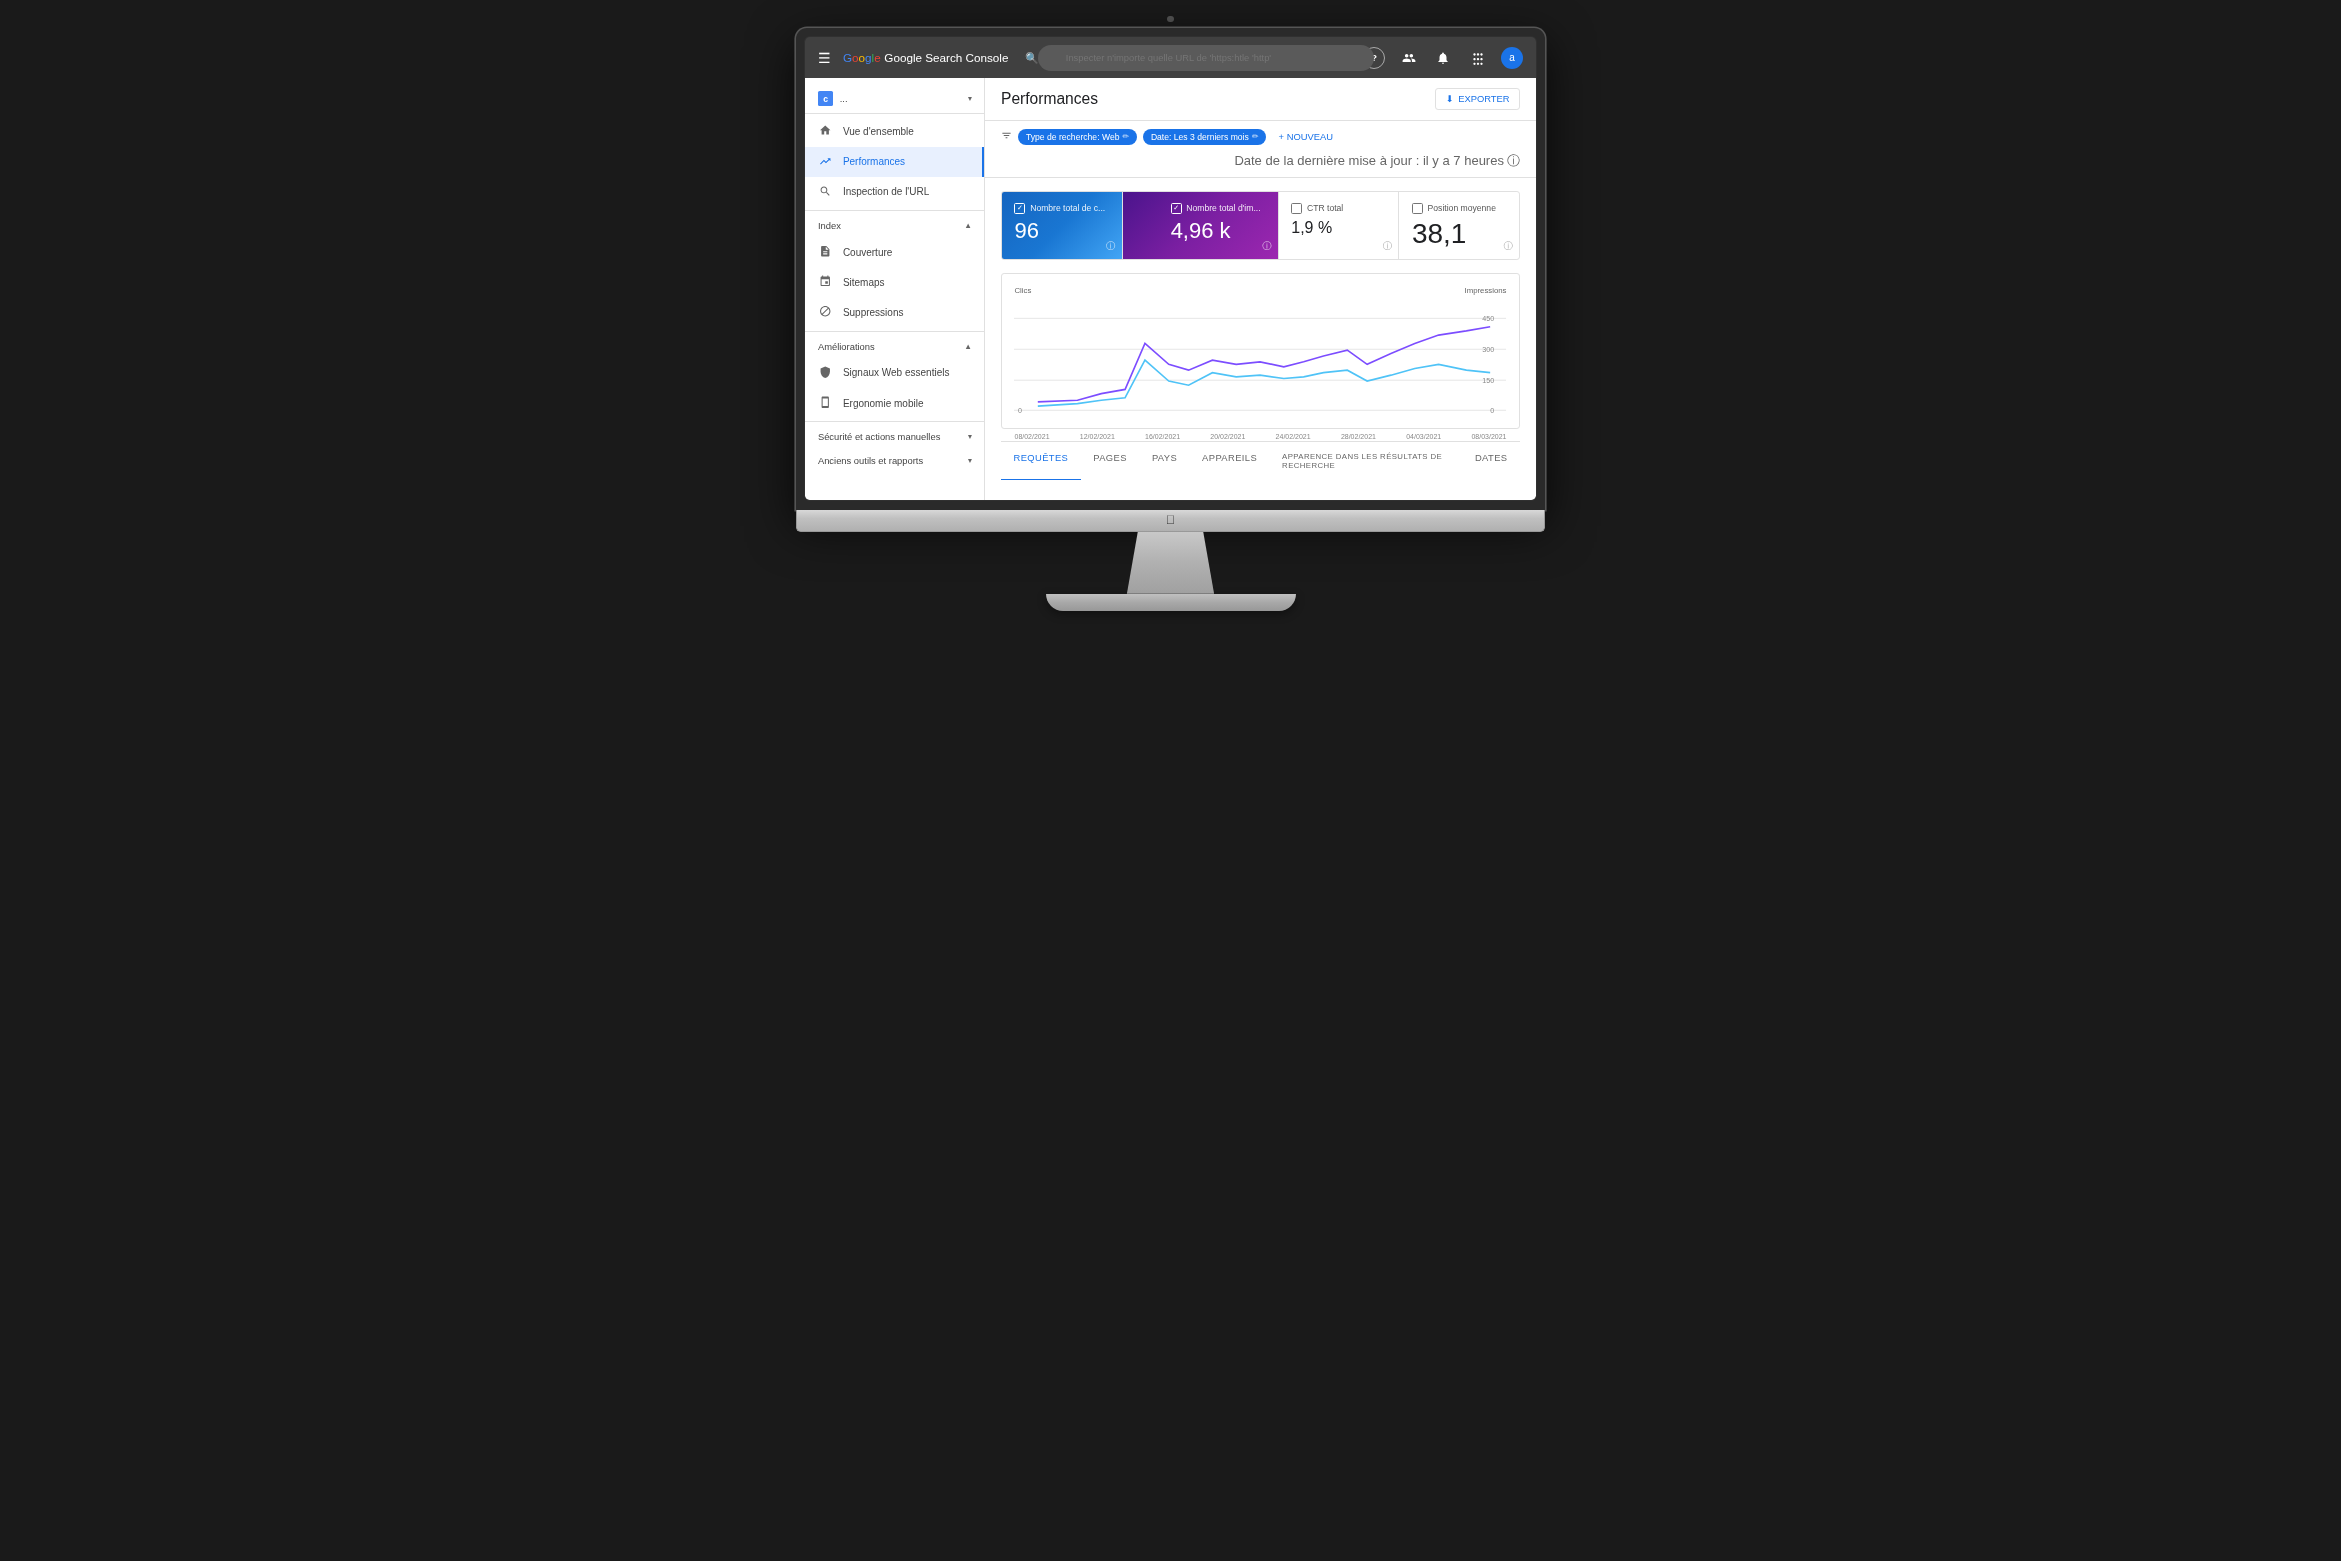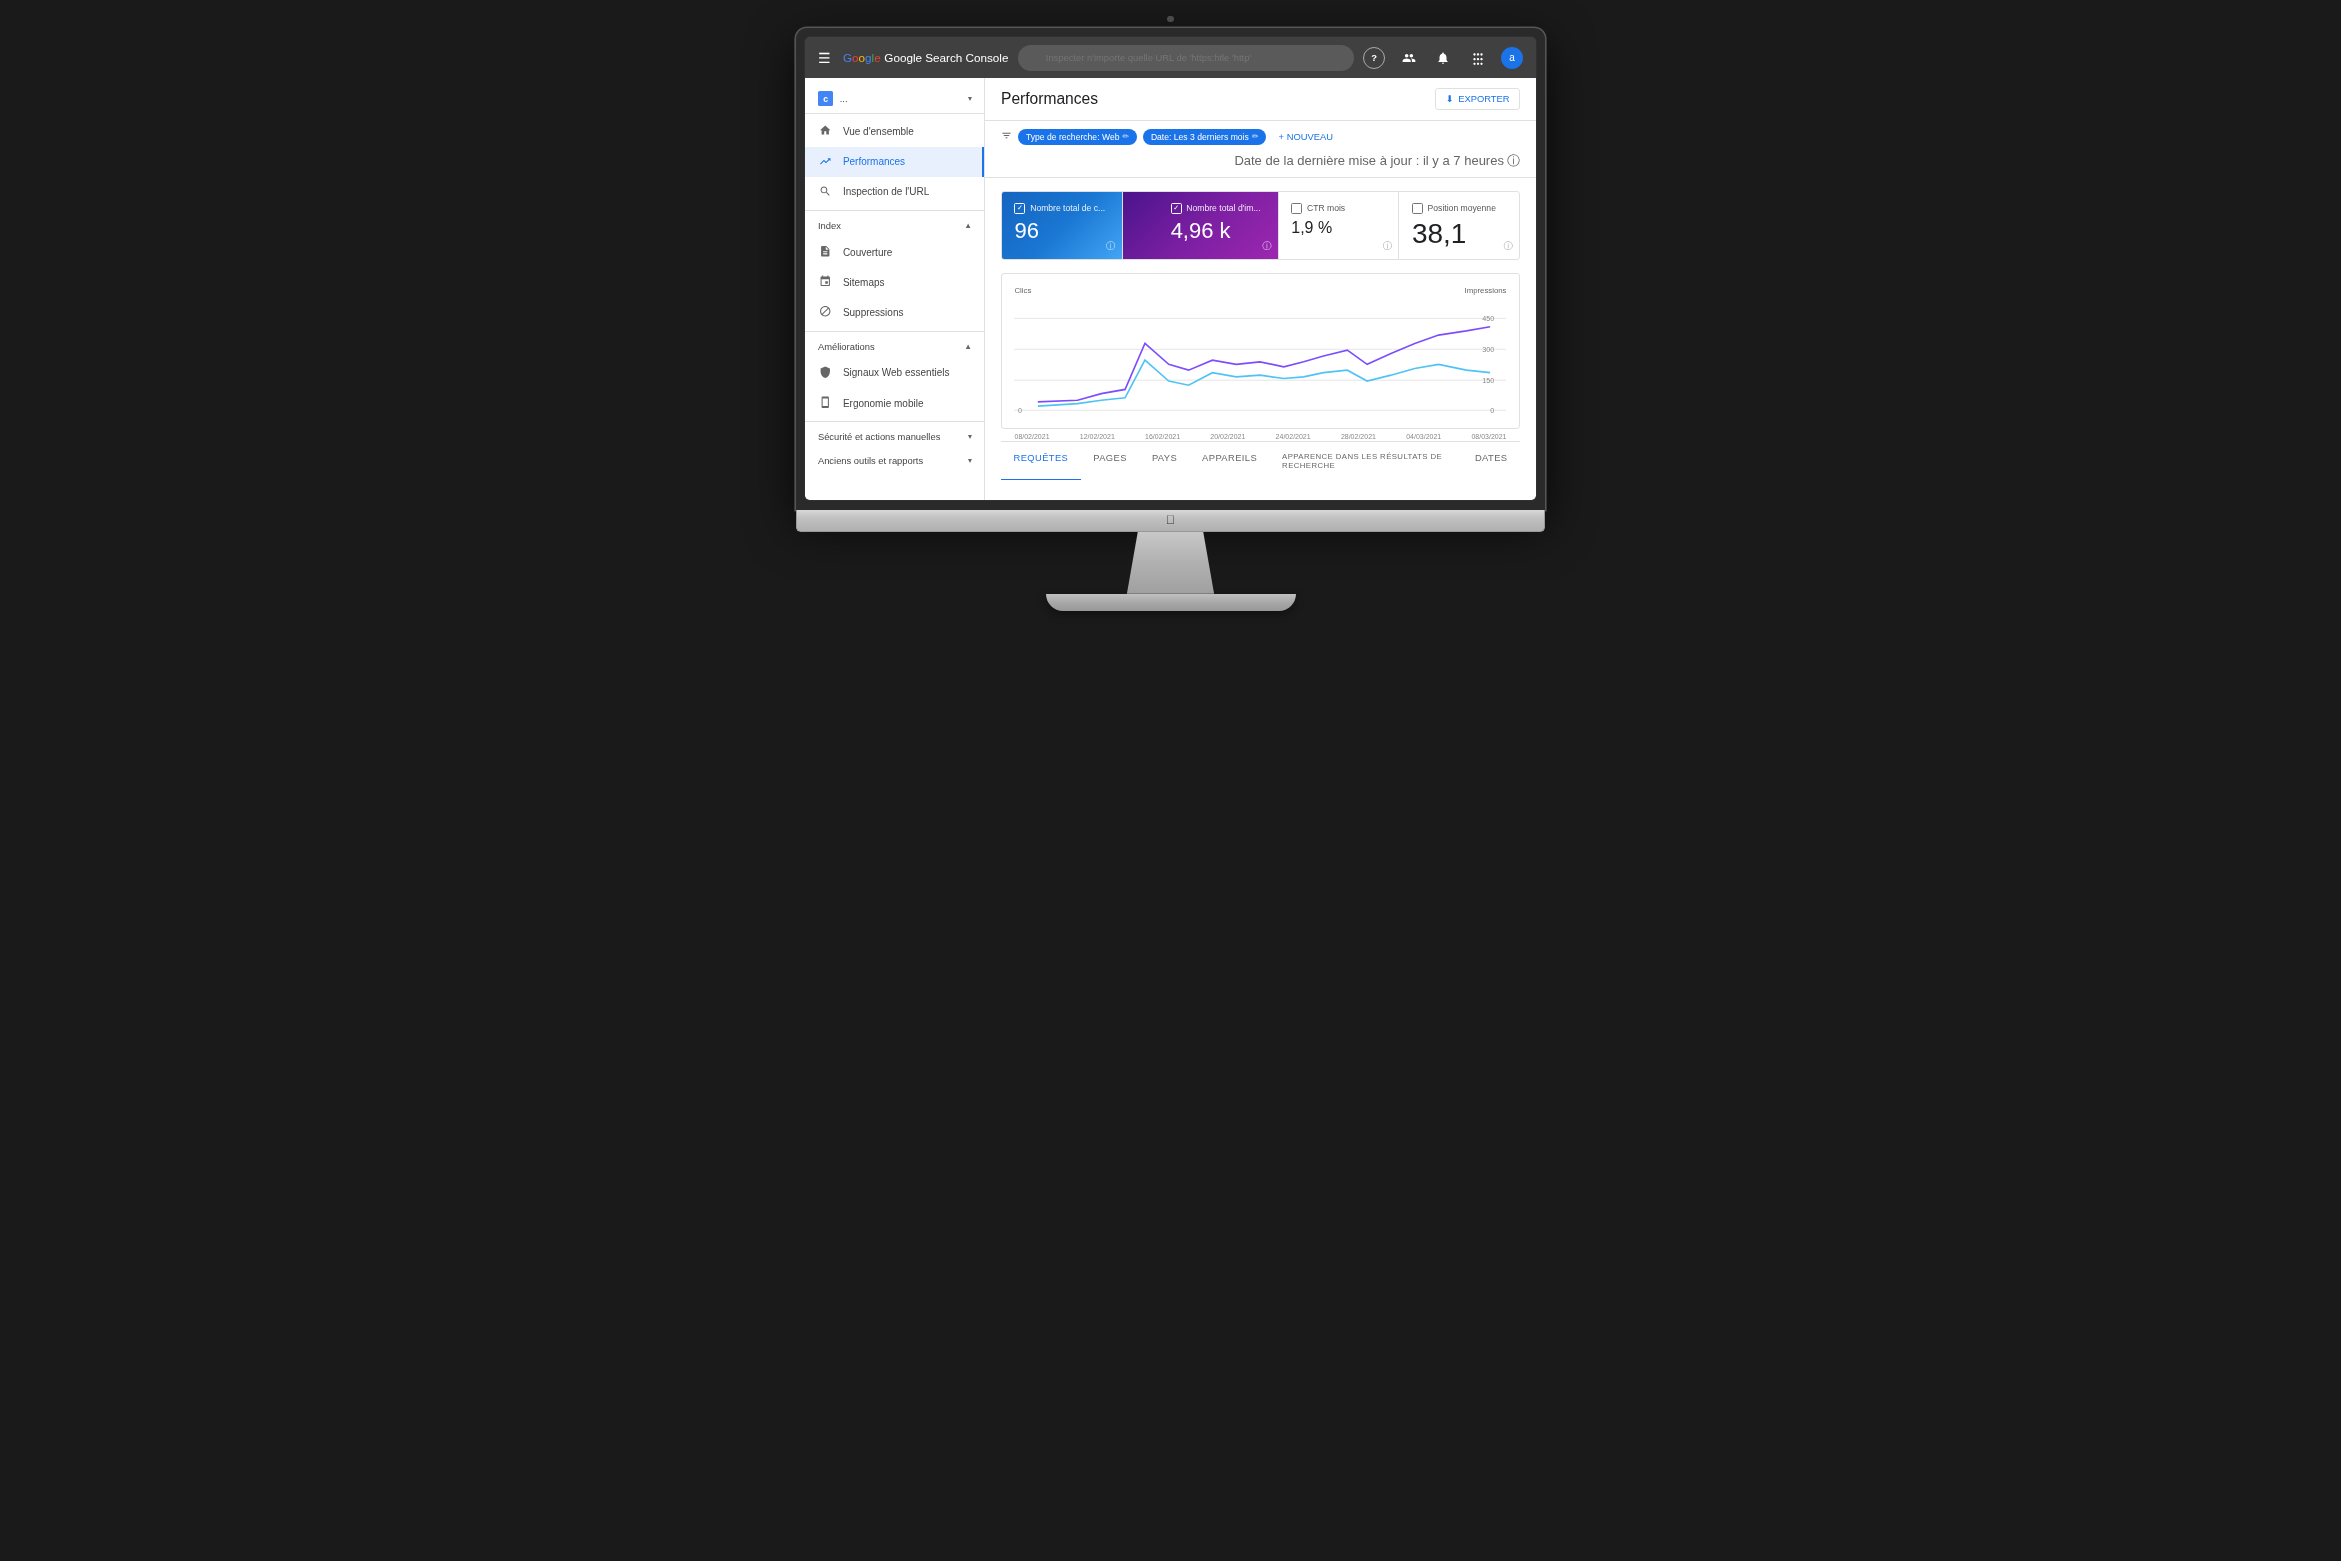--- a/index.html
+++ b/index.html
@@ -55,20 +55,21 @@
       flex: 1;
       background: #5a5a5a;
       border: none;
       border-radius: 13px;
       height: 26.5px;
       padding: 0 9px 0 28px;
       color: #ccc;
       font-size: 9.4px;
       outline: none;
       position: relative;
+      margin-left: 20px;
     }
 
     .search-wrapper {
       flex: 1;
       position: relative;
       max-width: 390px;
     }
 
     .search-icon-nav {
       position: absolute;
@@ -725,21 +726,21 @@
                   <div class="stat-checkbox checked" style="border-color:#fff;color:#fff;"></div>
                   <span class="stat-label">Nombre total d'im...</span>
                 </div>
                 <div class="stat-value">4,96 k</div>
                 <span class="stat-info">ⓘ</span>
               </div>
 
               <div class="stat-card inactive">
                 <div class="stat-card-header">
                   <div class="stat-checkbox" style="border-color:#757575;"></div>
-                  <span class="stat-label" style="color:#444;">CTR mois</span>
+                  <span class="stat-label" style="color:#444;">CTR total</span>
                 </div>
                 <div class="stat-value" style="color:#202124;font-size:16px;">1,9 %</div>
                 <span class="stat-info" style="color:#888;">ⓘ</span>
               </div>
 
               <div class="stat-card inactive">
                 <div class="stat-card-header">
                   <div class="stat-checkbox" style="border-color:#757575;"></div>
                   <span class="stat-label" style="color:#444;">Position moyenne</span>
                 </div>

